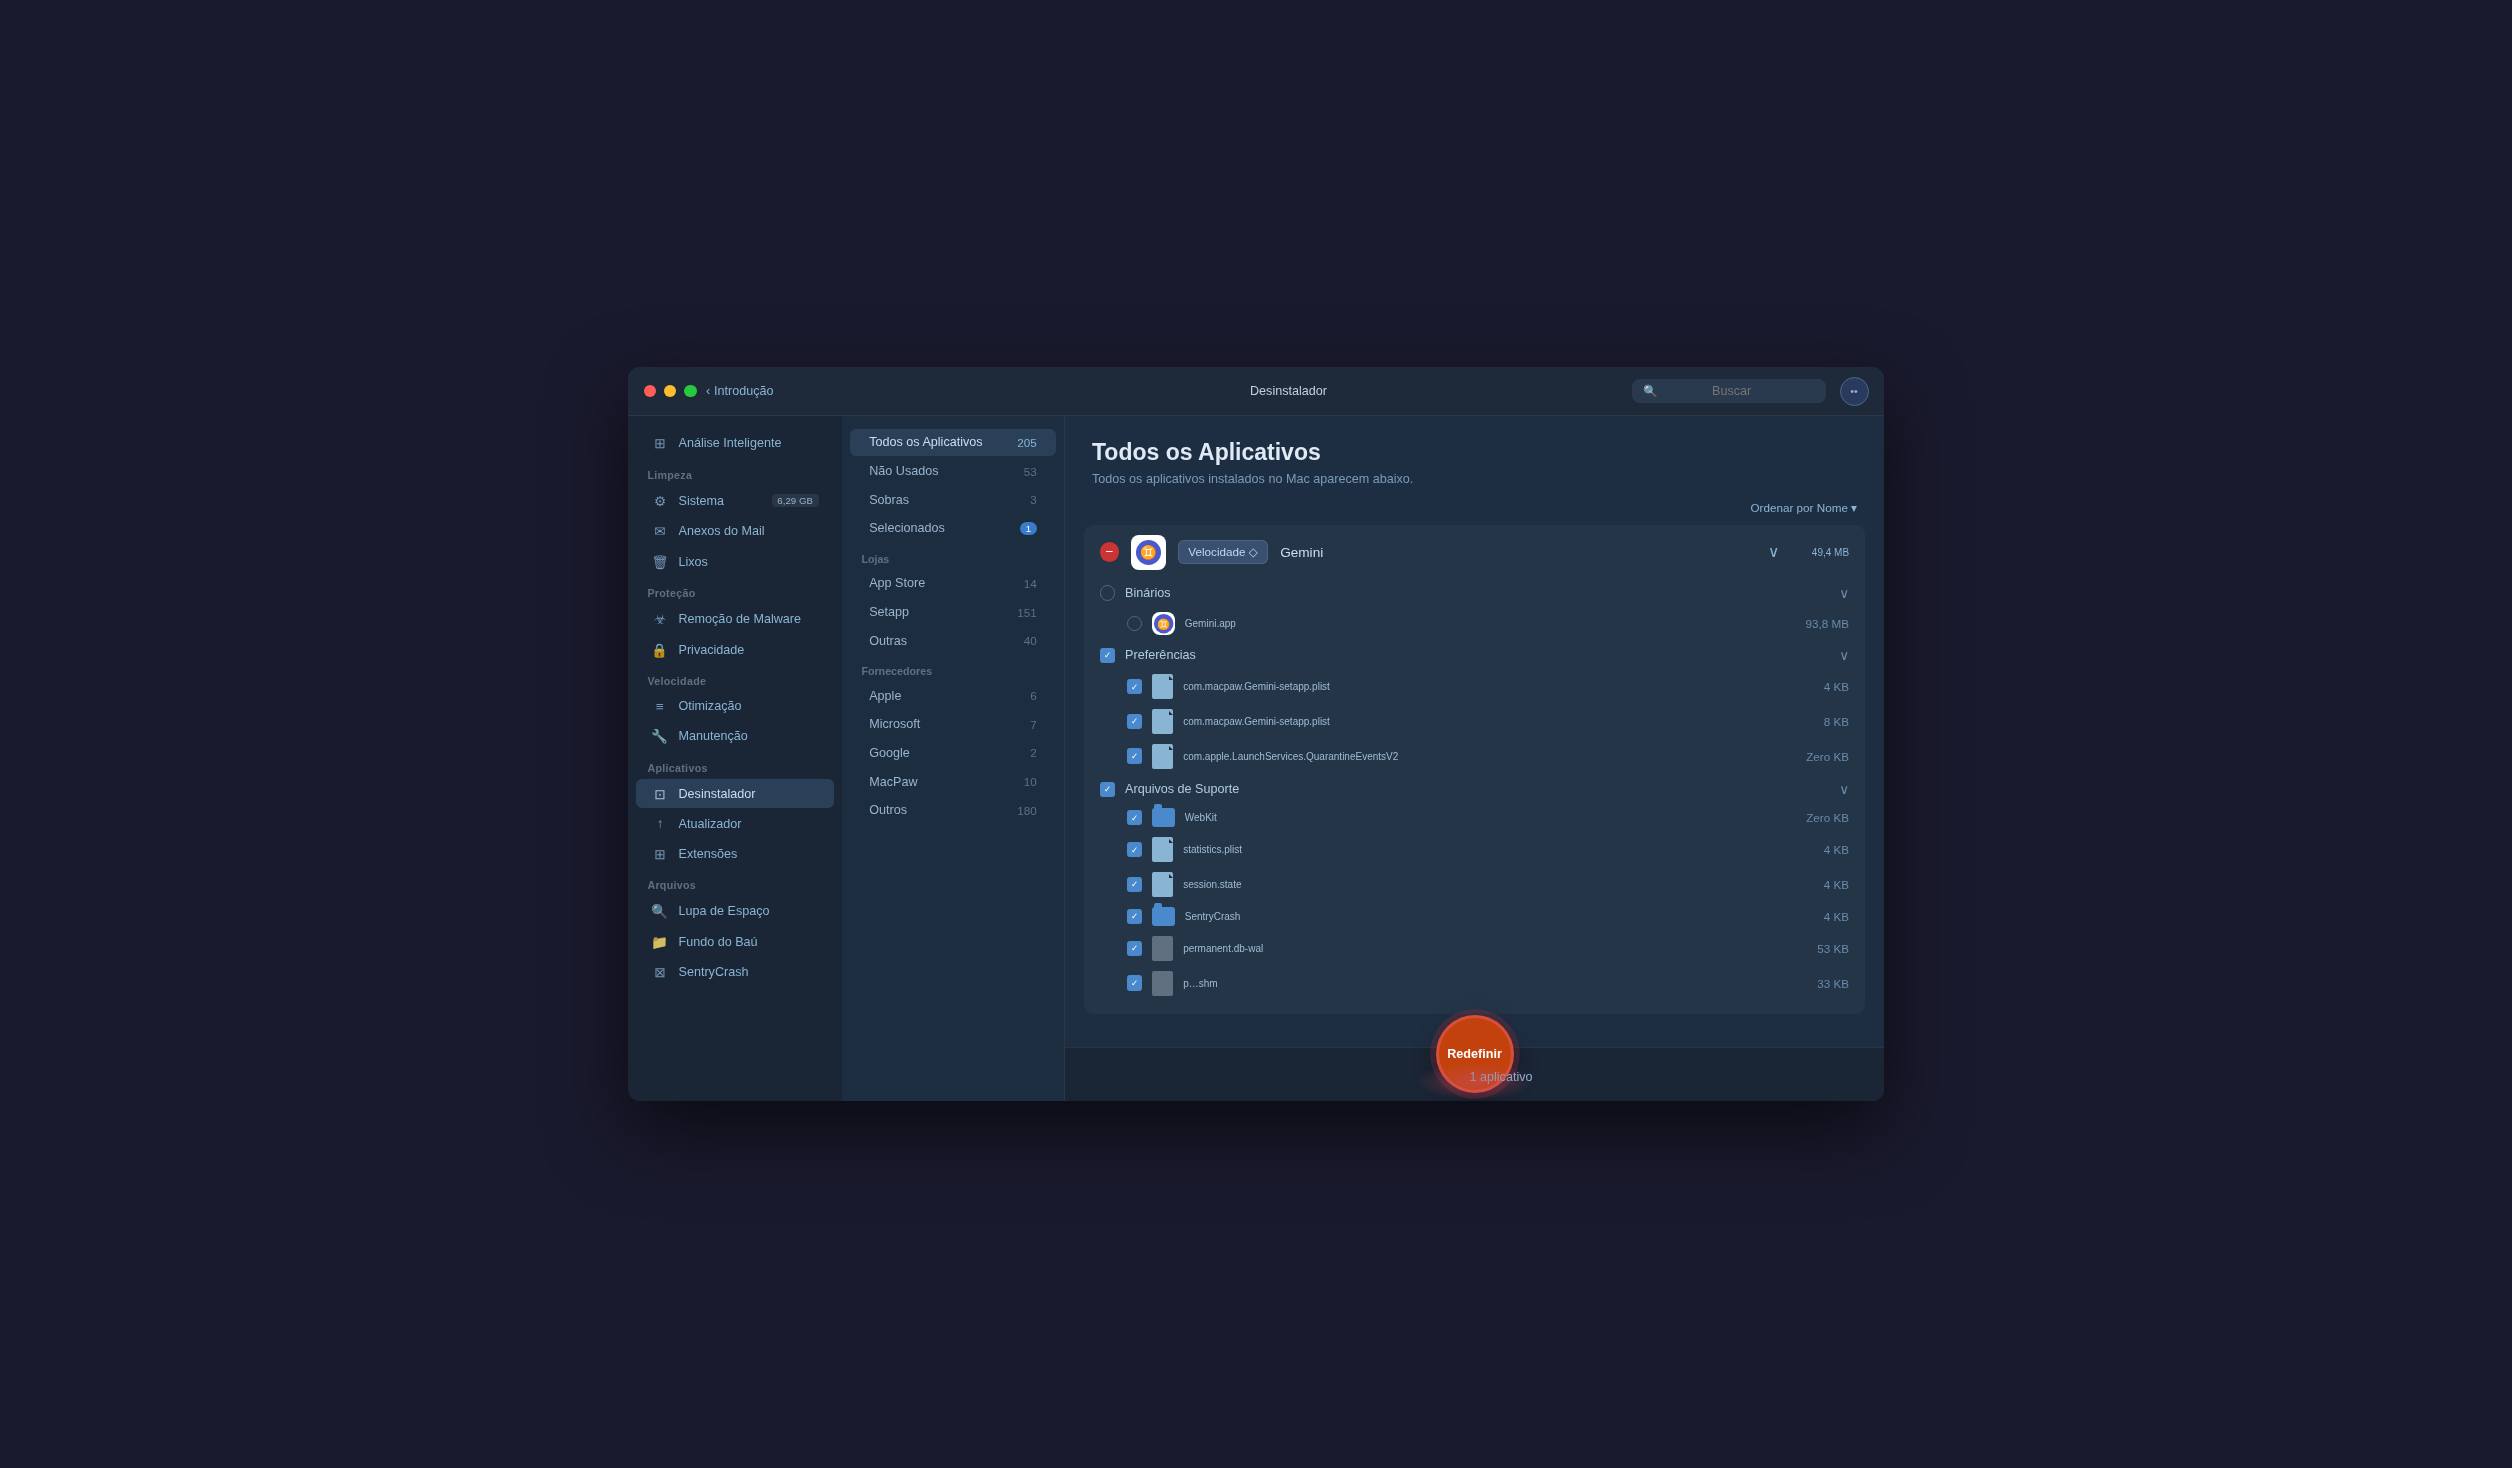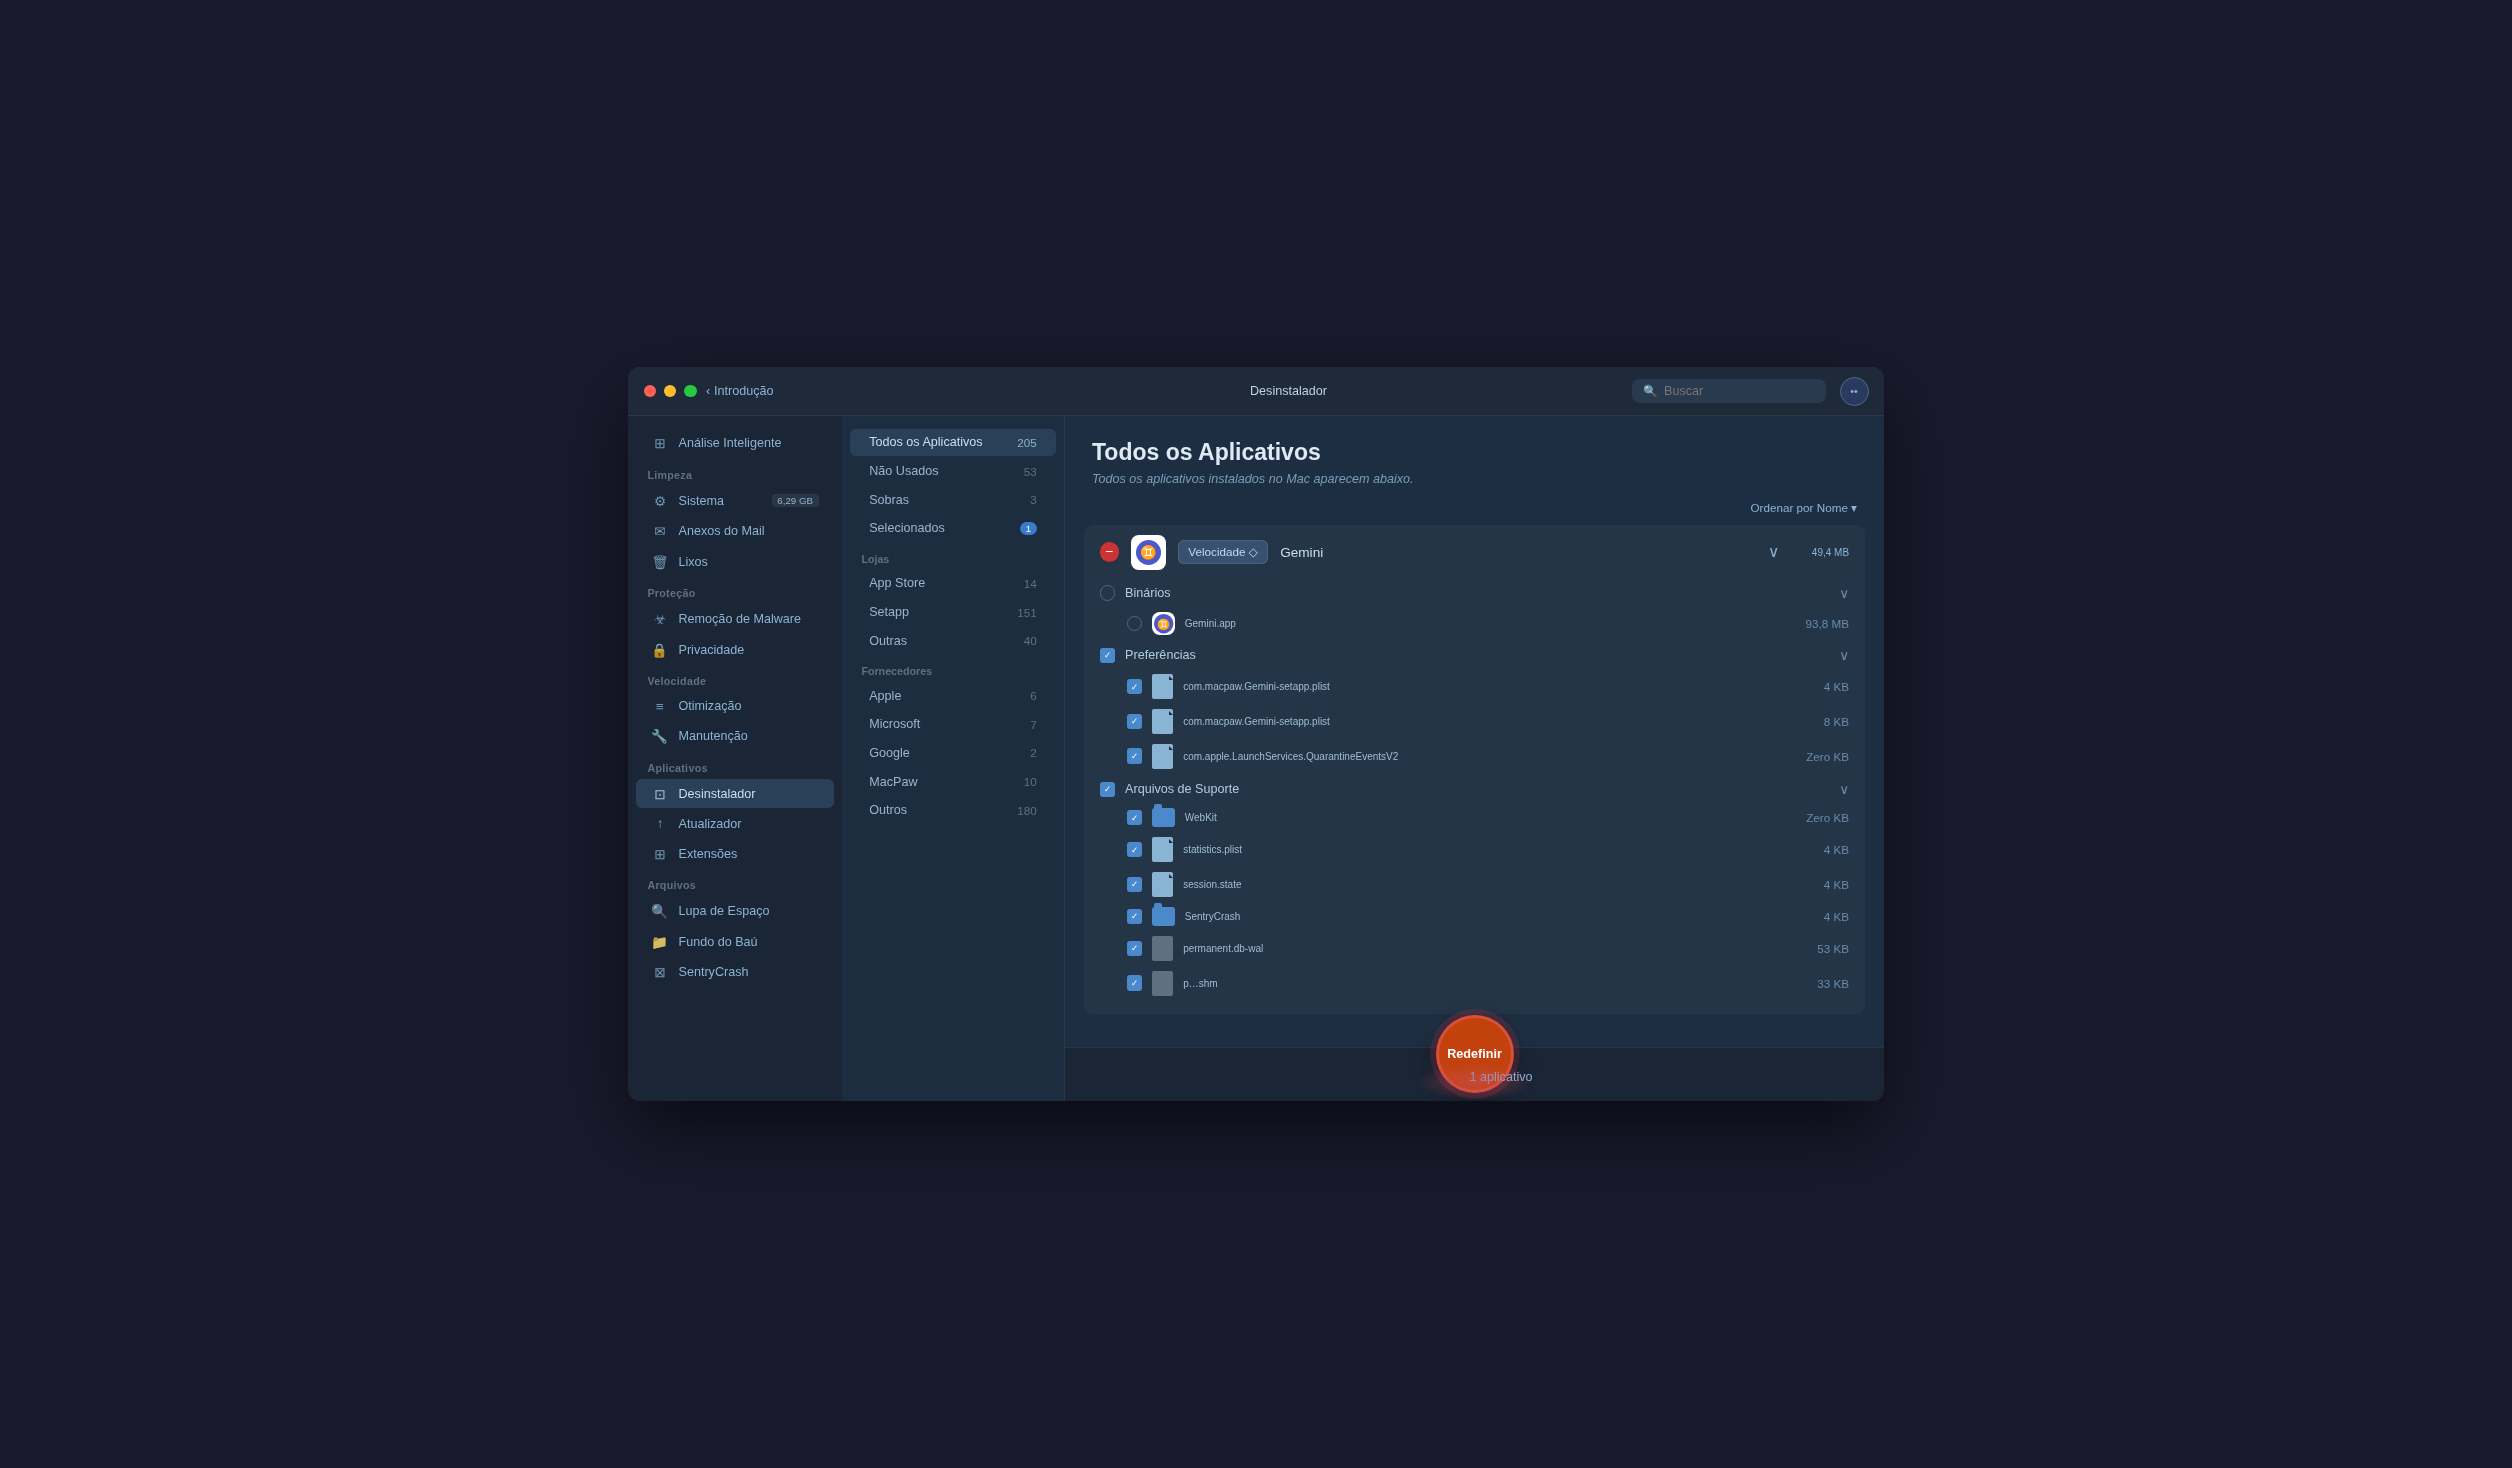--- a/index.html
+++ b/index.html
@@ -89,20 +89,21 @@
       right: 58px;
     }
 
     .search-bar input {
       background: none;
       border: none;
       color: #8ab4d4;
       font-size: 12.6px;
       outline: none;
       width: 100%;
+      margin-left: 48px;
     }
 
     .search-icon-small {
       color: #8ab4d4;
       font-size: 11.7px;
     }
 
     .avatar-btn {
       width: 29px;
       height: 29px;
@@ -247,21 +248,20 @@
     .main-header h1 {
       color: #e0eaf5;
       font-size: 23px;
       font-weight: 700;
       margin-bottom: 5.8px;
     }
 
     .main-header p {
       color: #7a9bb8;
       font-size: 12.6px;
-      font-style: italic;
     }
 
     .sort-bar {
       display: flex;
       justify-content: flex-end;
       padding: 0 27px 9.7px;
       flex-shrink: 0;
     }
 
     .sort-btn {

